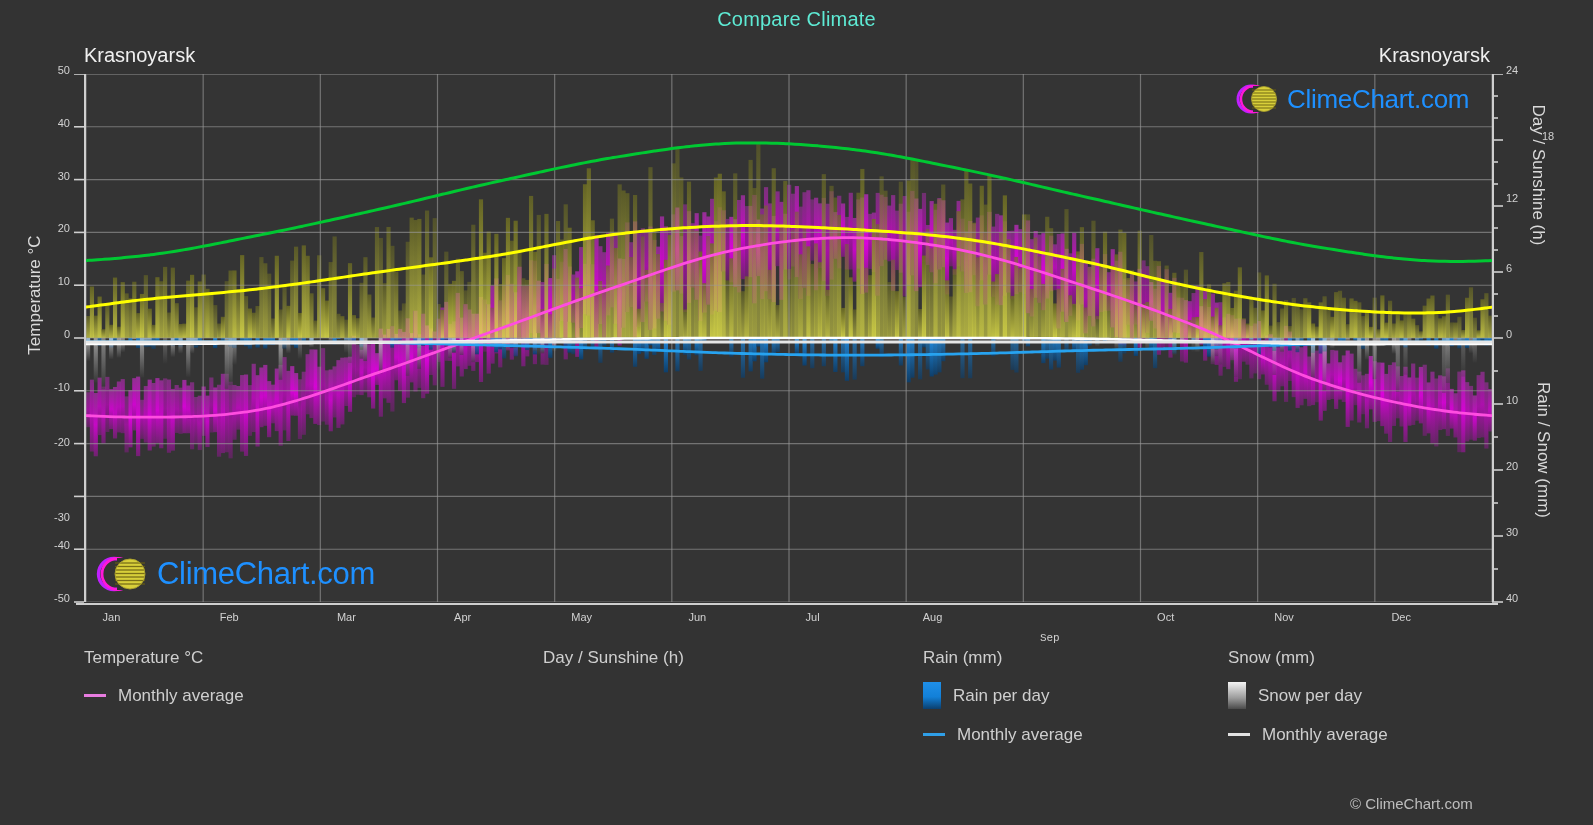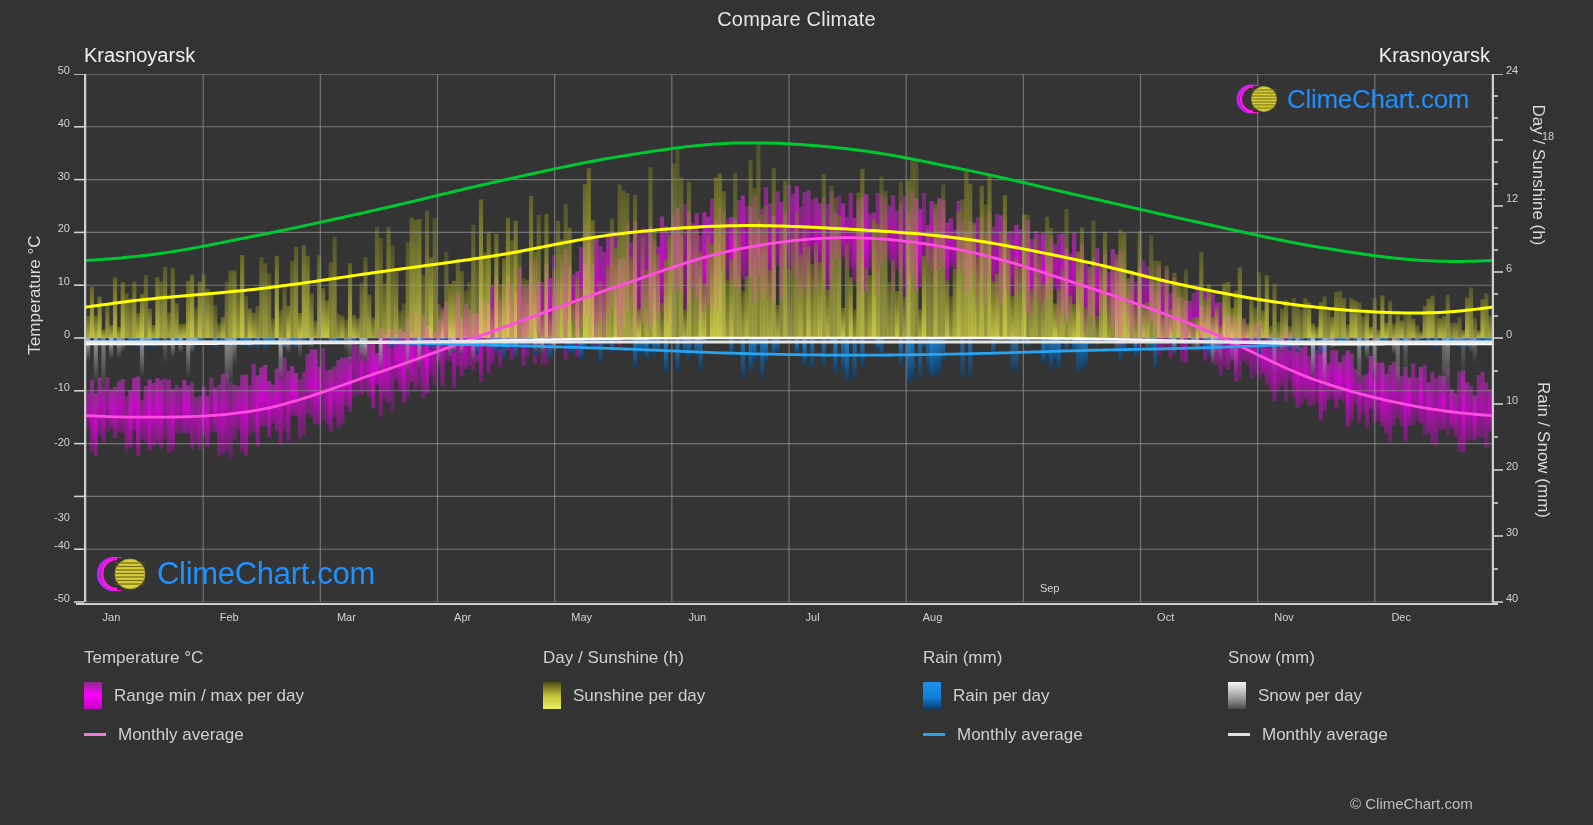--- a/index.html
+++ b/index.html
@@ -14,21 +14,21 @@
     overflow: hidden;
   }
   .page { position: absolute; left:0; top:0; width:1593px; height:825px; }
 
   
   #chart-title {
     position: absolute;
     left: 0; top: 8px; width: 1593px;
     text-align: center;
     font-size: 20px;
-    color: #e5e5e5;
+    color: #5eead4;
     letter-spacing: .2px;
   }
 
   
   .city-label {
     position: absolute;
     top: 44px;
     font-size: 20px;
     color: #f0f0f0;
   }
@@ -1276,21 +1276,21 @@
     </div>
   <div id="ticks-x">
       <div class="tick-label tick-x" style="left: 102.583px; top: 611px;">Jan</div>
       <div class="tick-label tick-x" style="left: 219.75px; top: 611px;">Feb</div>
       <div class="tick-label tick-x" style="left: 336.917px; top: 611px;">Mar</div>
       <div class="tick-label tick-x" style="left: 454.083px; top: 611px;">Apr</div>
       <div class="tick-label tick-x" style="left: 571.25px; top: 611px;">May</div>
       <div class="tick-label tick-x" style="left: 688.417px; top: 611px;">Jun</div>
       <div class="tick-label tick-x" style="left: 805.583px; top: 611px;">Jul</div>
       <div class="tick-label tick-x" style="left: 922.75px; top: 611px;">Aug</div>
-      <div class="tick-label tick-x" style="left: 1039.92px; top: 582px;">Sep</div>
+      <div class="tick-label tick-x" style="left: 1039.92px; top: 632px; font-family: Liberation Mono, monospace;">Sep</div>
       <div class="tick-label tick-x" style="left: 1157.08px; top: 611px;">Oct</div>
       <div class="tick-label tick-x" style="left: 1274.25px; top: 611px;">Nov</div>
       <div class="tick-label tick-x" style="left: 1391.42px; top: 611px;">Dec</div>
     </div>
 
   <div class="watermark" id="watermark-top">
     <span class="wm-mark">
       <svg width="52" height="42" viewBox="0 0 52 42">
         <circle cx="18" cy="21" r="13" fill="none" stroke="#c020ff" stroke-width="3"></circle>
         <circle cx="21" cy="21" r="13" fill="none" stroke="#ff18d8" stroke-width="2.4"></circle>
@@ -1331,35 +1331,27 @@
       </svg>
     </span>
     <span class="wm-text">ClimeChart.com</span>
   </div>
 
   <div id="legend">
 
     <div class="legend-col" id="legend-col-temp">
       <div class="legend-head">Temperature °C</div>
       <div class="legend-row">
-        <span class="legend-swatch" style="background:linear-gradient(to bottom,#8a2a8a 0%,#ff00ff 45%,#c400c4 100%);"></span>
-        <span class="legend-text">Range min / max per day</span>
-      </div>
-      <div class="legend-row">
         <span class="legend-line" style="background:#e87ce0;"></span>
         <span class="legend-text">Monthly average</span>
       </div>
     </div>
 
     <div class="legend-col" id="legend-col-day">
       <div class="legend-head">Day / Sunshine (h)</div>
-      <div class="legend-row">
-        <span class="legend-swatch" style="background:linear-gradient(to bottom,#4d4a16 0%,#c9c93c 55%,#eded62 100%);"></span>
-        <span class="legend-text">Sunshine per day</span>
-      </div>
     </div>
 
     <div class="legend-col" id="legend-col-rain">
       <div class="legend-head">Rain (mm)</div>
       <div class="legend-row">
         <span class="legend-swatch" style="background:linear-gradient(to bottom,#1f8fe8 0%,#1280d8 55%,#0b3f6e 100%);"></span>
         <span class="legend-text">Rain per day</span>
       </div>
       <div class="legend-row">
         <span class="legend-line" style="background:#2f9fe8;"></span>

